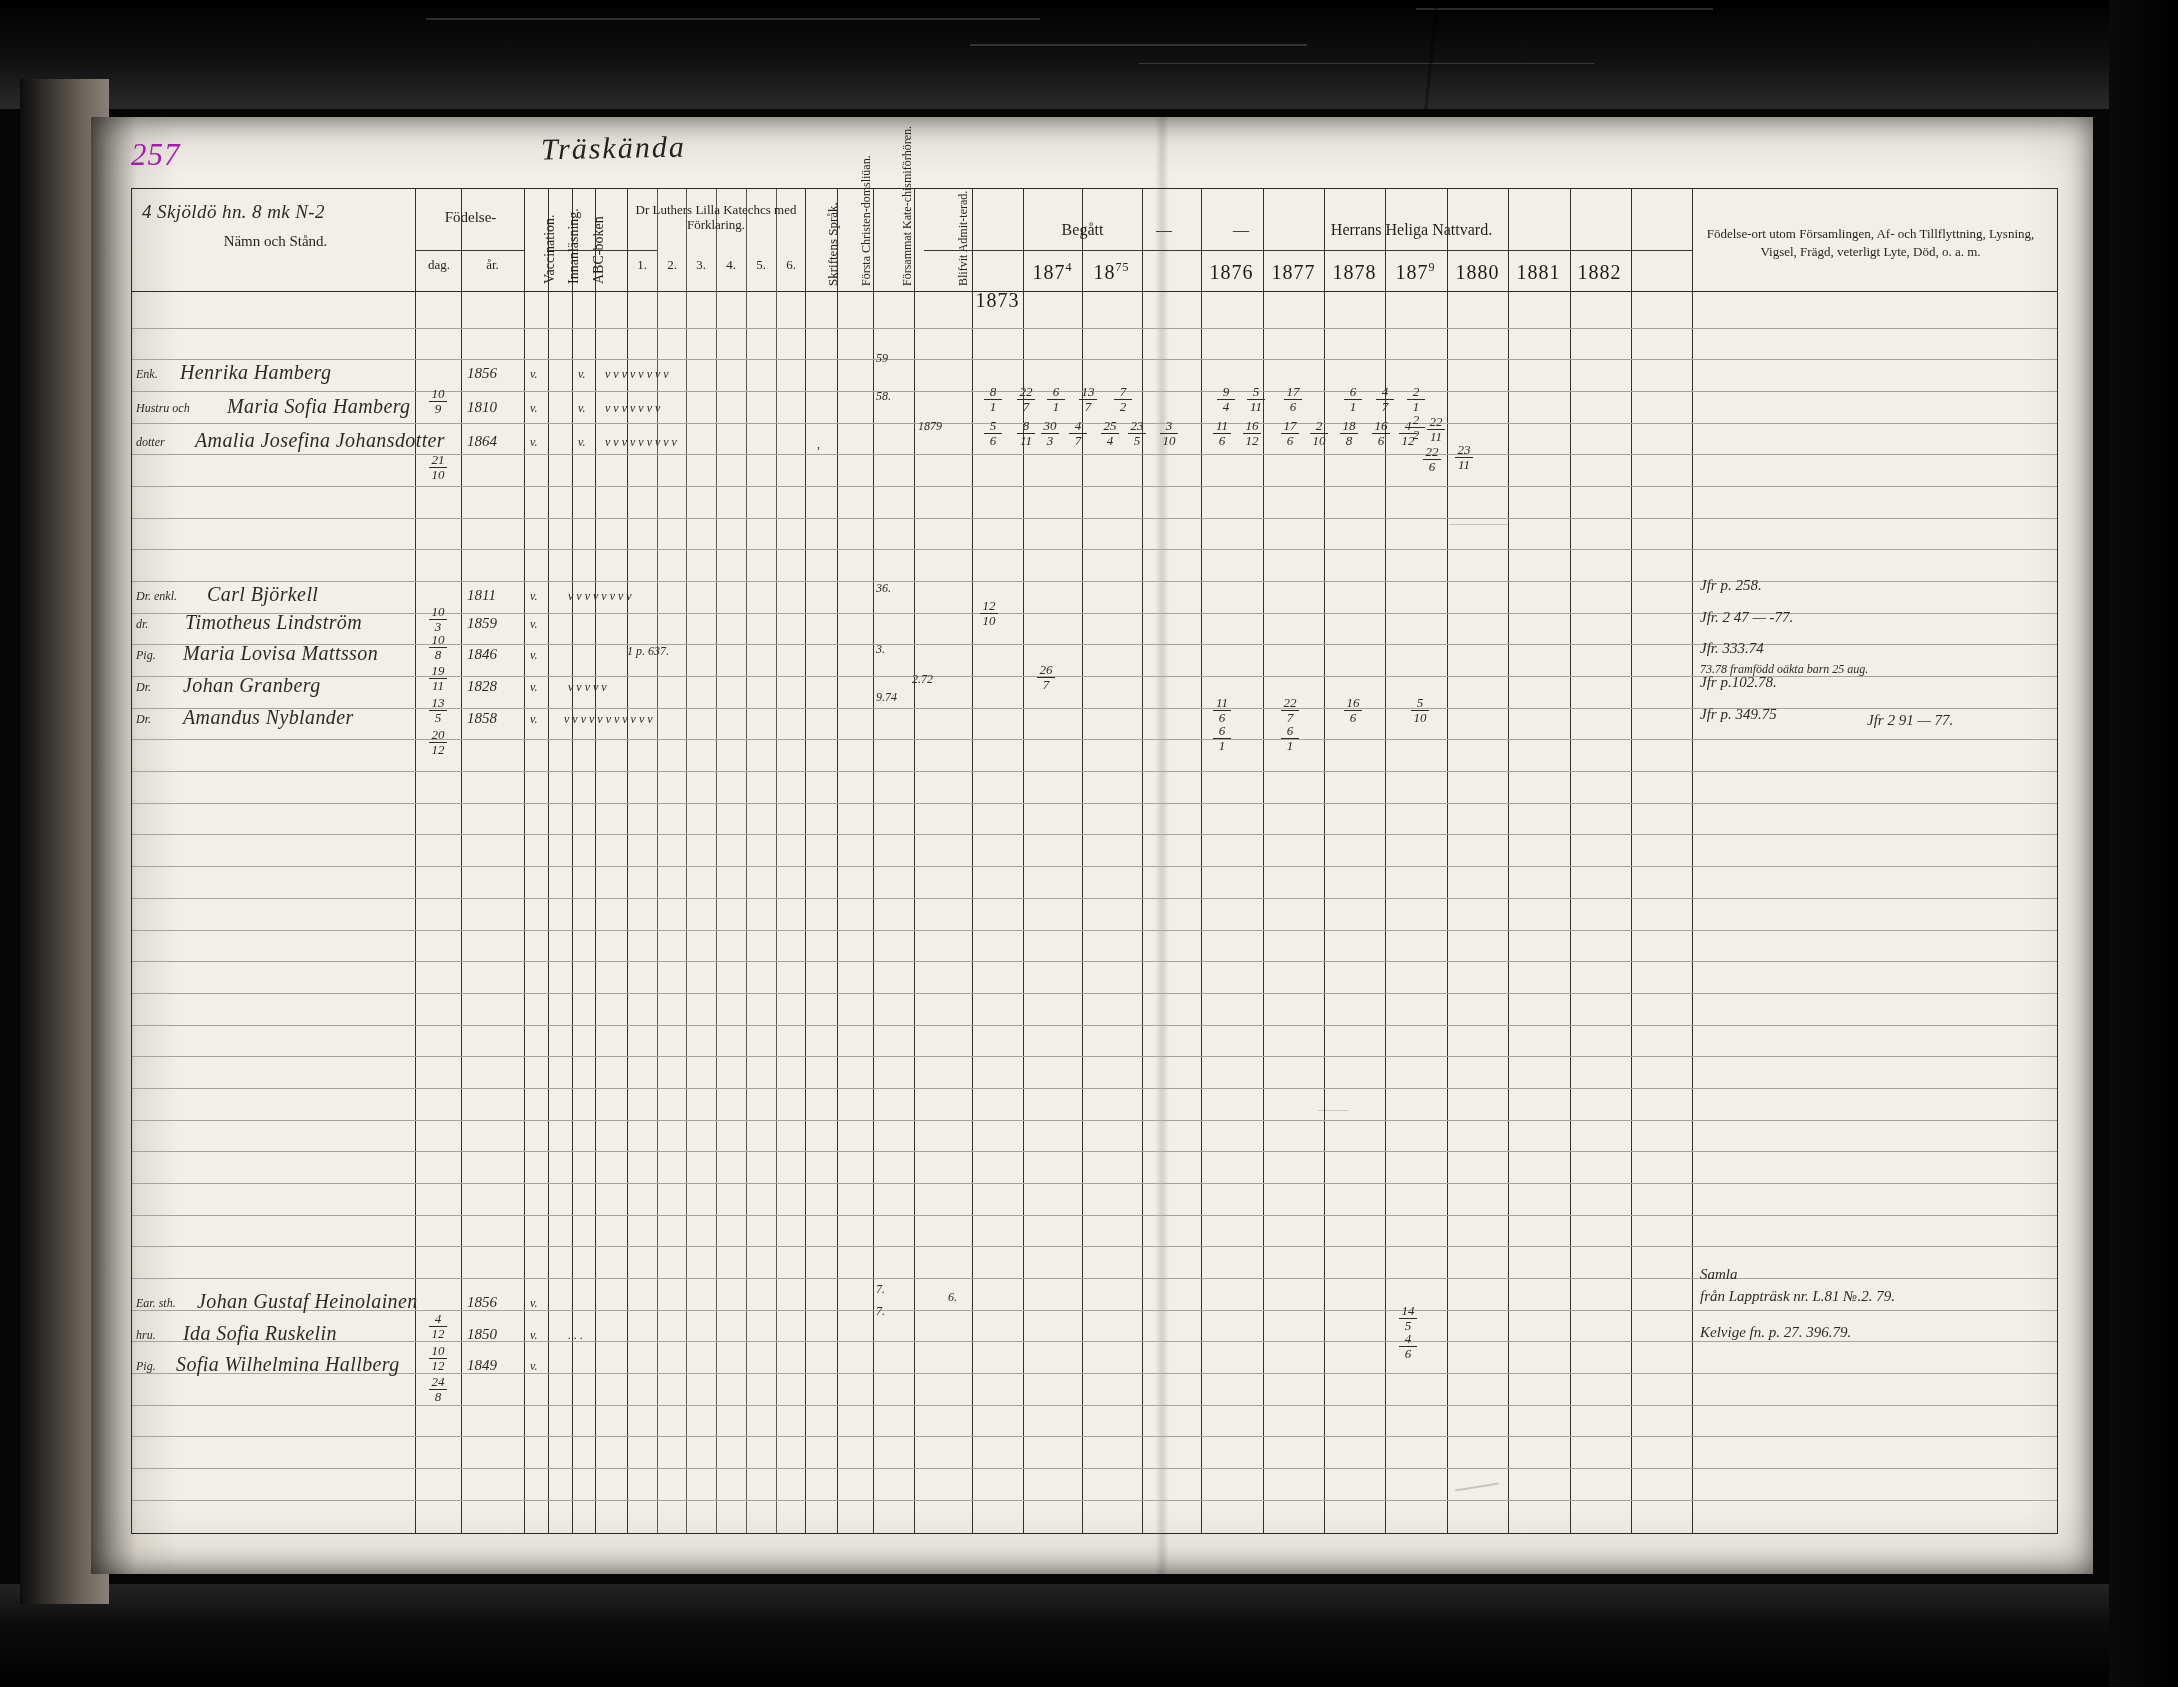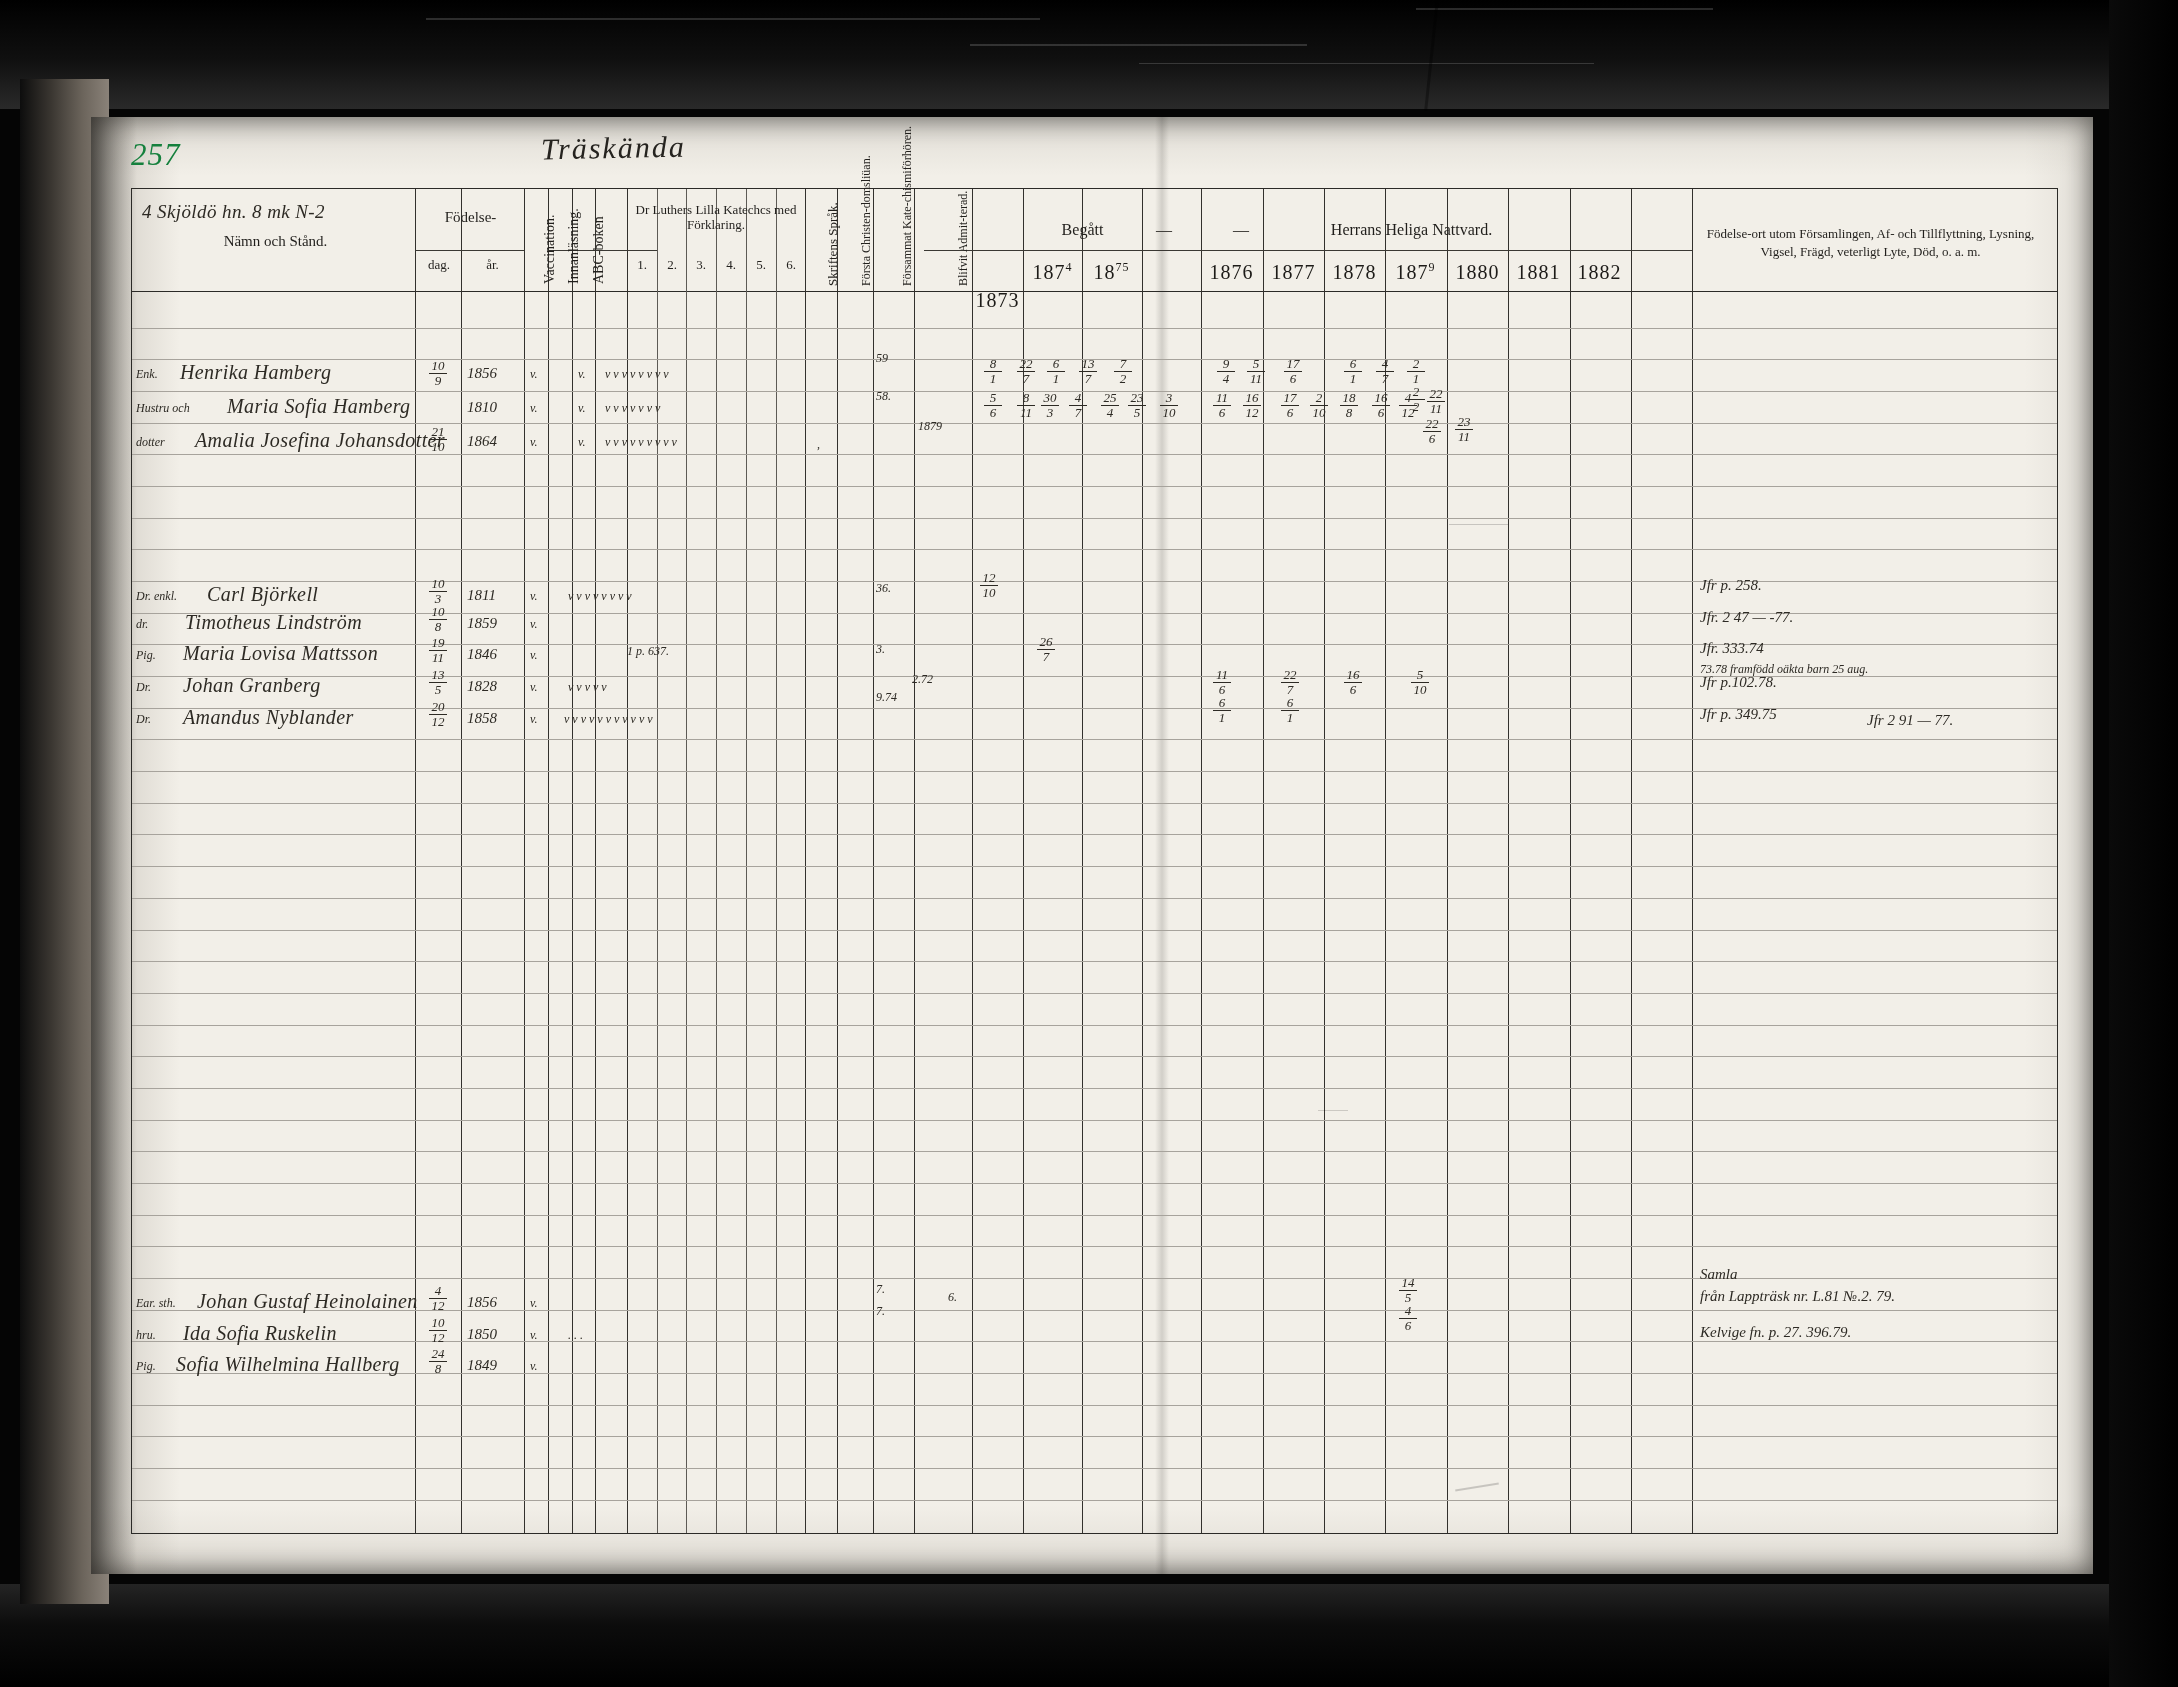--- a/index.html
+++ b/index.html
@@ -78,21 +78,21 @@
     background: linear-gradient(to right, rgba(40,38,34,0.00), rgba(40,38,34,0.16), rgba(40,38,34,0.00));
     pointer-events: none;
   }
 
   
   #page-number {
     position: absolute;
     left: 40px; top: 20px;
     font-family: "Liberation Serif", serif;
     font-size: 31px;
-    color: #15803d;
+    color: #a21caf;
     font-style: italic;
     letter-spacing: 1px;
   }
   #parish-name {
     position: absolute;
     left: 450px; top: 14px;
     font-family: "Liberation Serif", serif;
     font-size: 30px;
     color: #25231f;
     font-style: italic;
@@ -171,20 +171,21 @@
   .hand-xs { font-size: 12px; }
   .hand-note { font-size: 15px; }
   .frac {
     position: absolute;
     font-family: "Liberation Serif", serif;
     font-style: italic;
     font-size: 13px;
     color: #2d2a24;
     text-align: center;
     line-height: 1.05;
+    margin-top: 28px;
   }
   .frac .n { display: block; }
   .frac .bar { display: block; border-top: 1px solid #2d2a24; width: 18px; margin: 0 auto; }
   .frac .d { display: block; }
 
   
   .streak {
     position: absolute;
     background: rgba(255,255,255,0.16);
     pointer-events: none;

